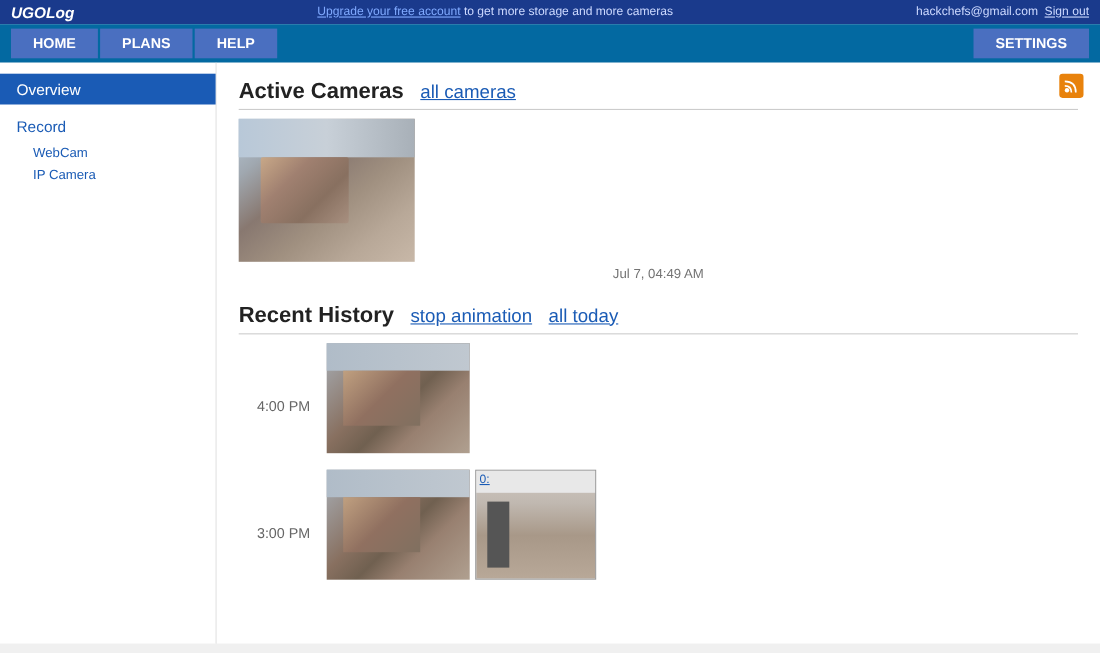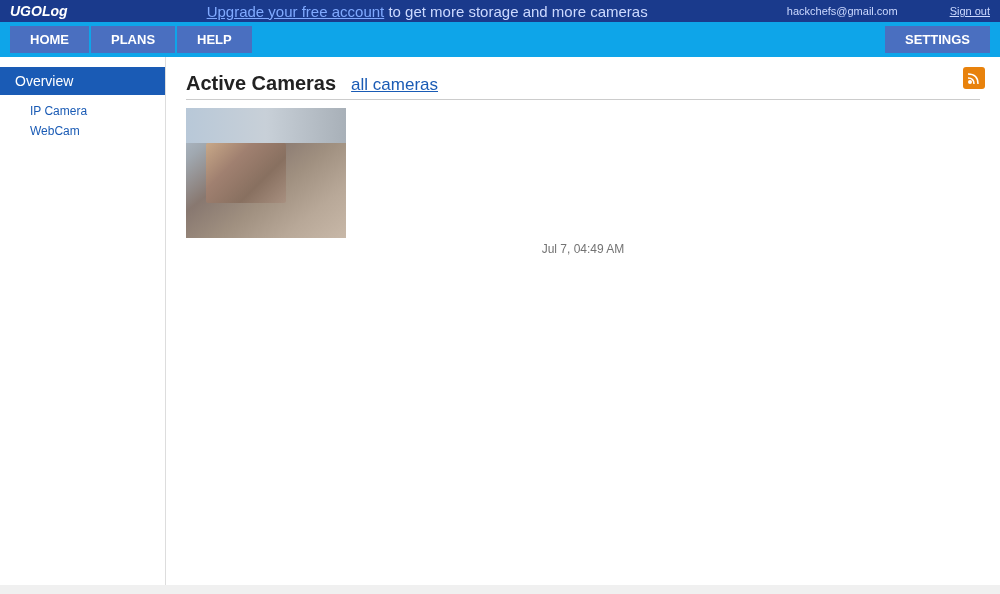--- a/index.html
+++ b/index.html
@@ -15,48 +15,47 @@
       height: 22px;
     }
     #logo {
       color: white;
       font-size: 14px;
       font-weight: bold;
       font-style: italic;
     }
     #upgrade-text {
       color: #ccd9ff;
-      font-size: 15px;
+      font-size: 11px;
       text-align: center;
       flex: 1;
     }
     #upgrade-text a {
       color: #80aaff;
       text-decoration: underline;
       cursor: pointer;
     }
     #user-area {
       display: flex;
       align-items: center;
-      gap: 28px;
+      gap: 6px;
       font-size: 11px;
     }
     #user-email {
       color: #ccd9ff;
     }
     #signout-link {
       color: #ccd9ff;
       text-decoration: underline;
       cursor: pointer;
-      margin-left: 24px;
     }
 
     
     #nav-bar {
-      background: #0ea5e9;
+      background: #0369a1;
       display: flex;
       align-items: center;
       padding: 4px 10px;
       gap: 2px;
     }
     .nav-btn {
       background: #4a6fc0;
       color: white;
       border: none;
       padding: 6px 20px;
@@ -72,21 +71,21 @@
     .nav-spacer { flex: 1; }
 
     
     #layout {
       display: flex;
       height: calc(594px - 22px - 44px);
     }
 
     
     #sidebar {
-      width: 166px;
+      width: 197px;
       background: white;
       border-right: 1px solid #ddd;
       padding: 10px 0;
       flex-shrink: 0;
     }
     .sidebar-item {
       padding: 6px 15px;
       cursor: pointer;
       color: #1a5bb5;
       font-size: 14px;
@@ -107,21 +106,21 @@
     #main-content {
       flex: 1;
       background: white;
       padding: 15px 20px;
       overflow-y: auto;
     }
 
     
     .section-header {
       display: flex;
-      align-items: flex-end;
+      align-items: center;
       gap: 15px;
       margin-bottom: 8px;
       padding-bottom: 4px;
       border-bottom: 1px solid #ccc;
     }
     .section-title {
       font-size: 20px;
       font-weight: bold;
       color: #222;
     }
@@ -267,22 +266,23 @@
   <button class="nav-btn">PLANS</button>
   <button class="nav-btn">HELP</button>
   <div class="nav-spacer"></div>
   <button class="nav-btn">SETTINGS</button>
 </div>
 
 <div id="layout">
   <div id="sidebar">
     <div class="sidebar-item active">Overview</div>
     <div class="sidebar-section-gap"></div>
+    <div class="sidebar-item">Record</div>
+    <div class="sidebar-sub">WebCam</div>
     <div class="sidebar-sub">IP Camera</div>
-    <div class="sidebar-sub">WebCam</div>
     <div class="sidebar-section-gap"></div>
   </div>
 
   <div id="main-content" class="main-relative">
 
     <div style="position:absolute; right:15px; top:10px;">
       <div class="rss-icon">
         <svg viewBox="0 0 14 14" fill="white">
           <circle cx="3" cy="11" r="2" fill="white"></circle>
           <path d="M1 7 Q7 7 7 13" stroke="white" stroke-width="1.5" fill="none"></path>
@@ -295,15 +295,39 @@
       <div class="section-header">
         <span class="section-title">Active Cameras</span>
         <a class="section-link">all cameras</a>
       </div>
       <div>
         <div class="cam-pixelated"></div>
         <div class="camera-timestamp">Jul 7, 04:49 AM</div>
       </div>
     </div>
 
+    <div class="history-section">
+      <div class="section-header">
+        <span class="section-title">Recent History</span>
+        <a class="section-link">stop animation</a>
+        <a class="section-link">all today</a>
+      </div>
+
+      <div class="history-row">
+        <div class="history-time">4:00 PM</div>
+        <div class="history-thumbs">
+          <div class="hist-pixelated"></div>
+        </div>
+      </div>
+
+      <div class="history-row">
+        <div class="history-time">3:00 PM</div>
+        <div class="history-thumbs">
+          <div class="hist-pixelated"></div>
+          <div class="hist-pixelated2">
+            <span class="history-link">0:</span>
+          </div>
+        </div>
+      </div>
+    </div>
 
   </div>
 </div>
 
 </body></html>

